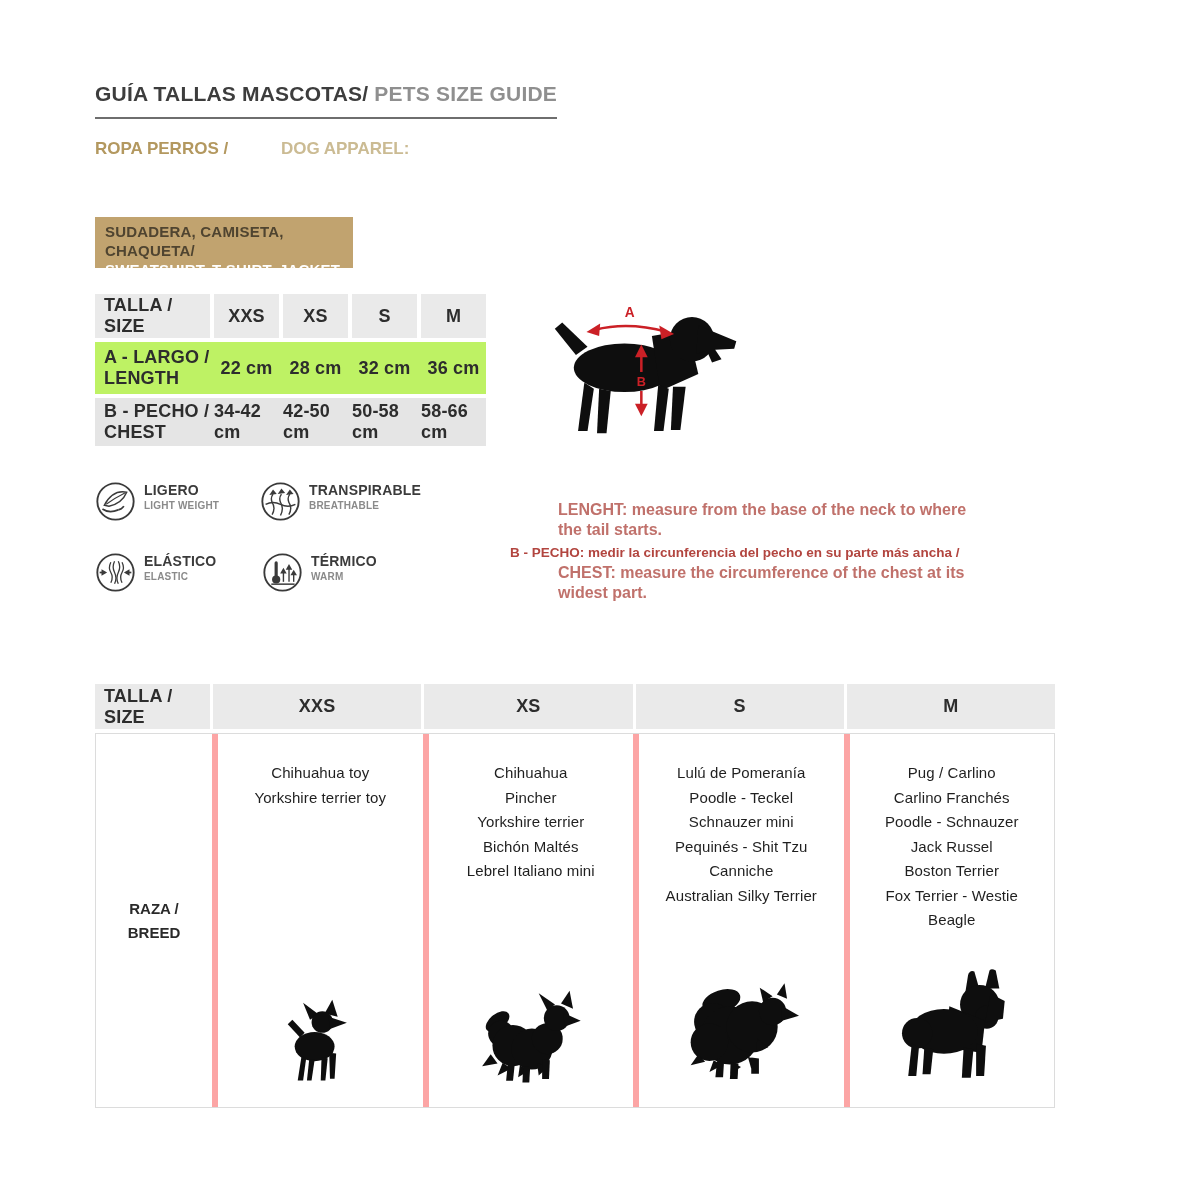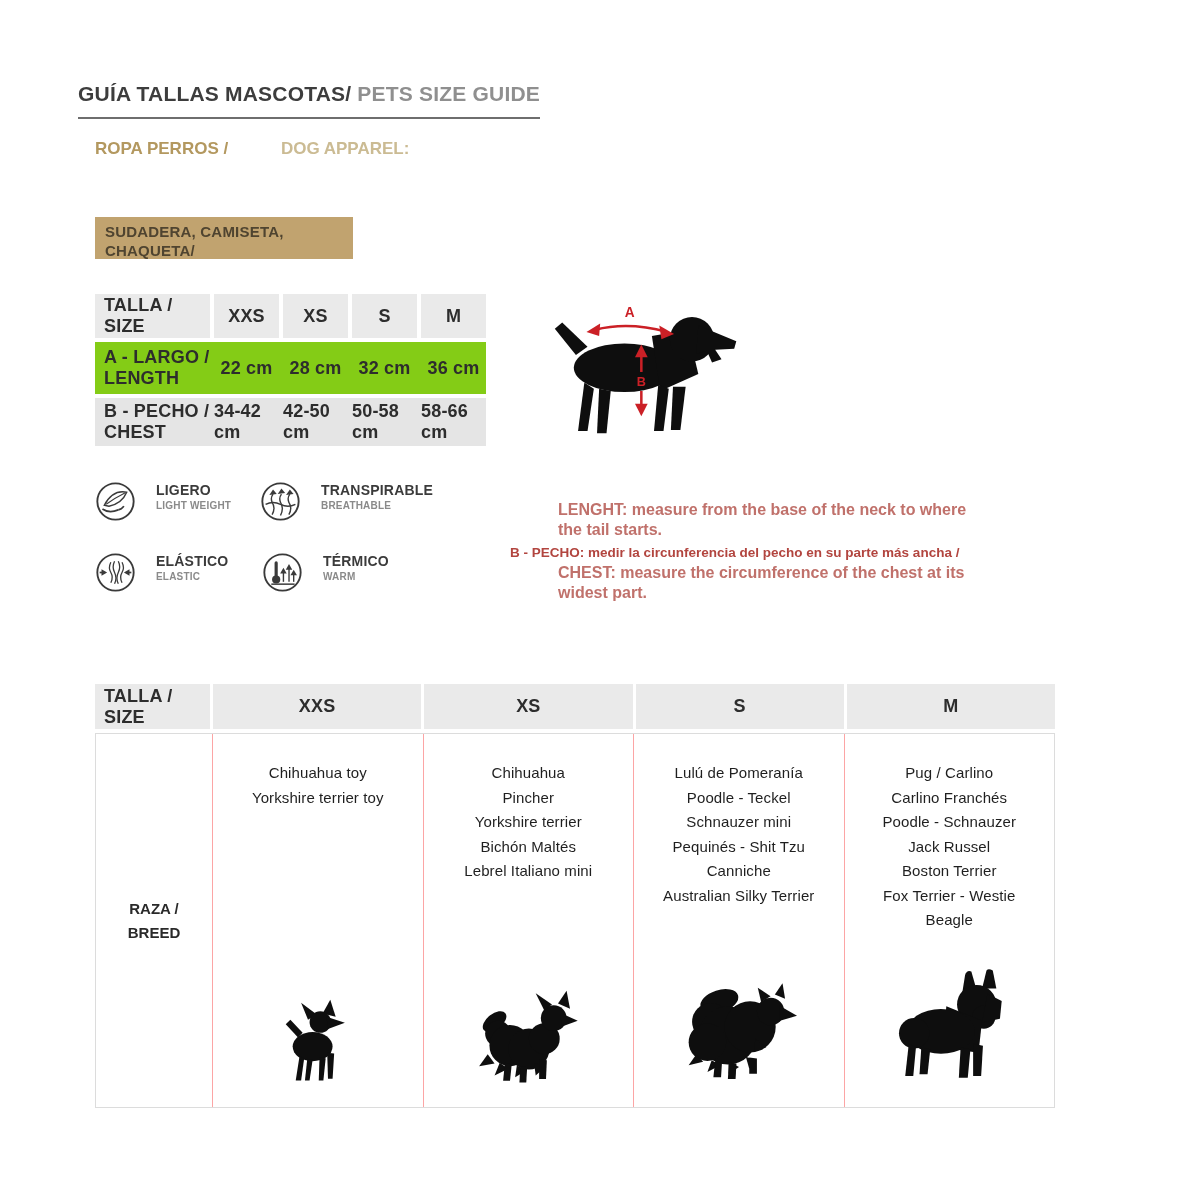--- a/index.html
+++ b/index.html
@@ -1,52 +1,52 @@
 <!DOCTYPE html>
 <html><head>
 <meta charset="utf-8">
 <style>
   * { margin:0; padding:0; box-sizing:border-box; }
   html,body { background:#ffffff; }
   body { font-family:"Liberation Sans", sans-serif; }
   .page { position:relative; width:1200px; height:1200px; background:#ffffff; overflow:hidden; }
 
   
-  .title { position:absolute; left:78px; top:82px; font-size:21px; font-weight:bold;
+  .title { position:absolute; left:95px; top:82px; font-size:21px; font-weight:bold;
            letter-spacing:.2px; color:#3d3d3d; border-bottom:2px solid #6e6e6e; padding-bottom:11px; }
   .title .en { color:#8f8f8f; font-weight:bold; }
   .subtitle { position:absolute; left:95px; top:139px; font-size:17px; font-weight:bold; color:#b3985f; }
   .subtitle .en { color:#cbbb93;margin-left:48px; }
 
   
-  .cat-box { position:absolute; left:95px; top:217px; width:258px; height:42px;
+  .cat-box { position:absolute; left:95px; top:217px; width:258px; height:51px;
              background:#c1a36f; padding:5px 10px 0 10px; line-height:19px; }
   .cat-box .es { display:block; font-size:15px; font-weight:bold; color:#4f4430; letter-spacing:.2px; }
   .cat-box .en { display:block; font-size:15px; font-weight:bold; color:#ffffff; letter-spacing:.2px; }
 
   
   .size-table { position:absolute; left:95px; top:294px; width:391px; }
   .st-row { display:flex; }
   .st-row.hdr { height:44px; margin-bottom:4px; }
   .st-row.hdr .cell { background:#eaeaea; }
-  .st-row.a-row { height:52px; background:#84cc16; margin-bottom:4px; }
+  .st-row.a-row { height:52px; background:#bef264; margin-bottom:4px; }
   .st-row.b-row { height:48px; background:#e5e5e5; }
   .cell { display:flex; align-items:center; justify-content:center;
           font-size:18px; font-weight:bold; color:#2d2d2d; letter-spacing:.2px; }
   .cell.lbl { width:115px; justify-content:flex-start; padding-left:9px; }
   .cell.val { width:65px; margin-left:4px; }
 
   
   .measure-diagram { position:absolute; left:548px; top:296px; width:212px; height:153px; }
   .measure-diagram svg { width:100%; height:100%; }
 
   
   .feature { position:absolute; display:flex; align-items:flex-start; }
   .feature .ficon { width:41px; height:41px; flex:0 0 41px; }
-  .feature .ftxt { margin-left:20px; padding-top:1px; }
+  .feature .ftxt { margin-left:8px; padding-top:1px; }
   .feature .f-es { font-size:14px; font-weight:bold; color:#3b3b3b; letter-spacing:.2px; }
   .feature .f-en { font-size:10px; font-weight:bold; color:#8a8a8a; letter-spacing:.2px; margin-top:2px; }
   #feat-0 { left:95px; top:481px; }
   #feat-1 { left:260px; top:481px; }
   #feat-2 { left:95px; top:552px; }
   #feat-3 { left:262px; top:552px; }
 
   
   .notes { position:absolute; left:510px; top:500px; width:470px; }
   .note-es { font-size:13.5px; font-weight:bold; color:#b2453f; line-height:20px; }
@@ -54,21 +54,21 @@
 
   
   .breed-table { position:absolute; left:95px; top:684px; width:960px; }
   .bt-header { display:flex; height:45px; margin-bottom:4px; }
   .bt-header .cell { background:#eaeaea; }
   .bt-header .cell.lbl { width:115px; padding-left:9px; }
   .bt-header .cell.col { flex:1; margin-left:3px; }
   .bt-body { display:flex; height:375px; border:1px solid #dcdcdc; }
   .bt-label-col { width:116px; display:flex; align-items:center; justify-content:center;
                   text-align:center; font-size:15px; font-weight:bold; color:#2a2a2a; line-height:24px; }
-  .bt-col { flex:1; border-left:1px solid #fca5a5; display:flex; flex-direction:column; align-items:center; }
+  .bt-col { flex:1; border-left:6px solid #fca5a5; display:flex; flex-direction:column; align-items:center; }
   .breed-list { padding-top:27px; text-align:center; }
   .breed-line { font-size:15px; color:#1f1f1f; line-height:24.5px; letter-spacing:.1px; }
   .dog-box { margin-top:auto; margin-bottom:22px; display:flex; align-items:flex-end; justify-content:center; }
 
   .sil { fill:#0e0e0e; }
   .icon-stroke { stroke:#3a3a3a; fill:none; }
 </style>
 </head>
 <body>
 

